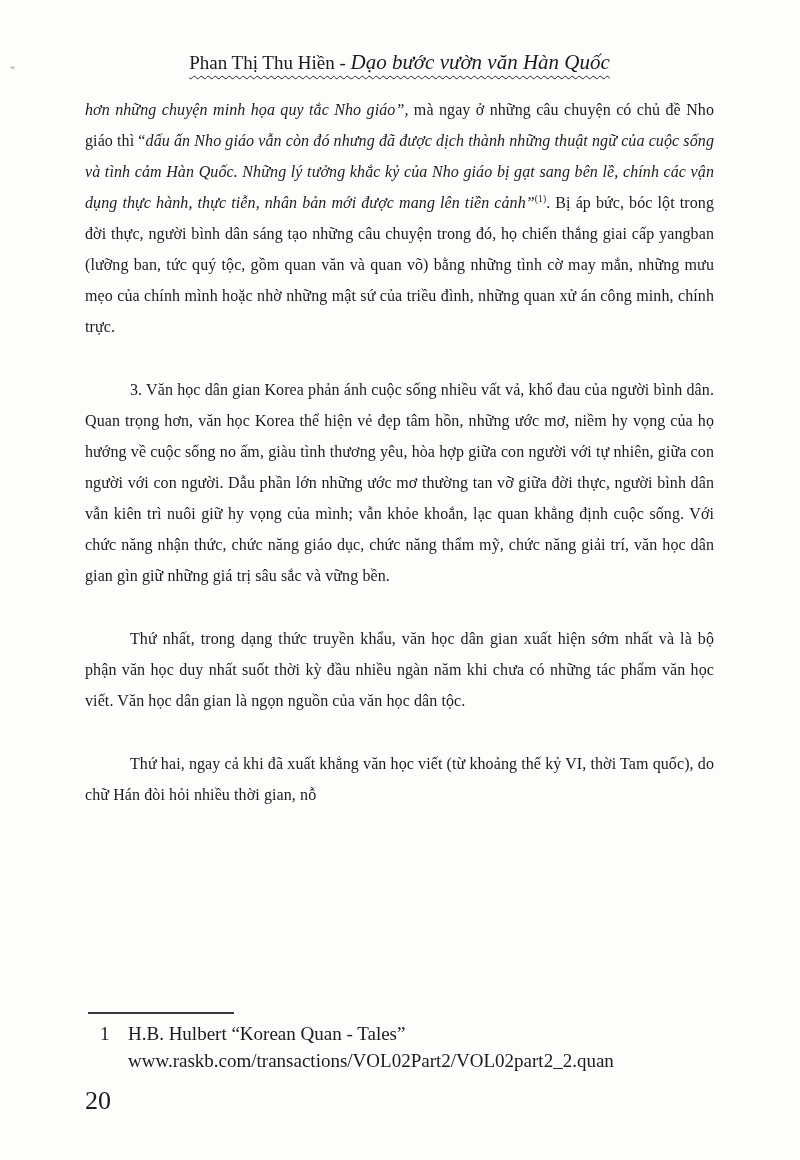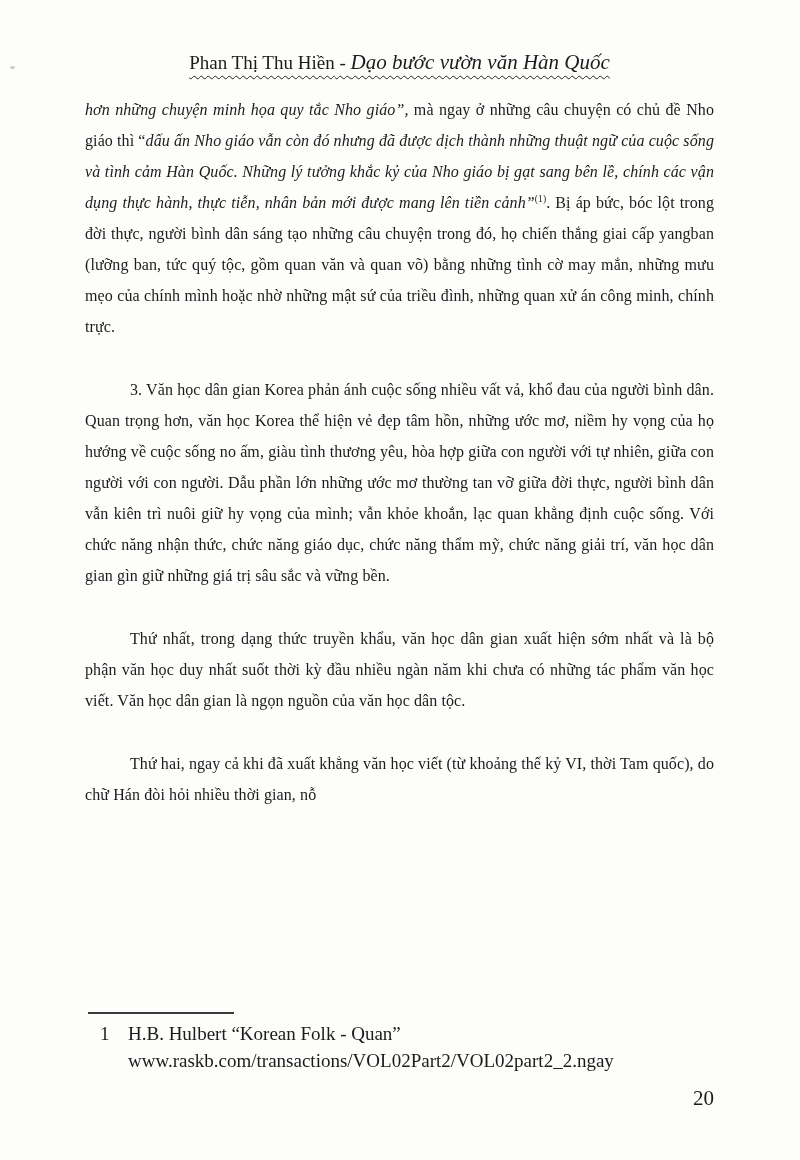--- a/index.html
+++ b/index.html
@@ -85,22 +85,22 @@
     flex: 0 0 28px;
   }
   .fn-body {
     flex: 1;
   }
   .page-number {
     position: absolute;
     top: 1086px;
     left: 85px;
     width: 629px;
-    text-align: right;
-    font-size: 21px;
+    text-align: left;
+    font-size: 26px;
   }
   .speck {
     position: absolute;
     left: 10px;
     top: 66px;
     width: 5px;
     height: 3px;
     background: #b5b5b0;
     border-radius: 50%;
     opacity: 0.7;
@@ -121,18 +121,18 @@
       <p class=""><span class="it">hơn những chuyện minh họa quy tắc Nho giáo”,</span><span> mà ngay ở những câu chuyện có chủ đề Nho giáo thì “</span><span class="it">dấu ấn Nho giáo vẫn còn đó nhưng đã được dịch thành những thuật ngữ của cuộc sống và tình cảm Hàn Quốc. Những lý tưởng khắc kỷ của Nho giáo bị gạt sang bên lề, chính các vận dụng thực hành, thực tiễn, nhân bản mới được mang lên tiền cảnh”</span><sup class="fn-ref">(1)</sup><span>. Bị áp bức, bóc lột trong đời thực, người bình dân sáng tạo những câu chuyện trong đó, họ chiến thắng giai cấp yangban (lưỡng ban, tức quý tộc, gồm quan văn và quan võ) bằng những tình cờ may mắn, những mưu mẹo của chính mình hoặc nhờ những mật sứ của triều đình, những quan xử án công minh, chính trực.</span></p>
       <p class="indent"><span>3. Văn học dân gian Korea phản ánh cuộc sống nhiều vất vả, khổ đau của người bình dân. Quan trọng hơn, văn học Korea thể hiện vẻ đẹp tâm hồn, những ước mơ, niềm hy vọng của họ hướng về cuộc sống no ấm, giàu tình thương yêu, hòa hợp giữa con người với tự nhiên, giữa con người với con người. Dẫu phần lớn những ước mơ thường tan vỡ giữa đời thực, người bình dân vẫn kiên trì nuôi giữ hy vọng của mình; vẫn khỏe khoắn, lạc quan khẳng định cuộc sống. Với chức năng nhận thức, chức năng giáo dục, chức năng thẩm mỹ, chức năng giải trí, văn học dân gian gìn giữ những giá trị sâu sắc và vững bền.</span></p>
       <p class="indent"><span>Thứ nhất, trong dạng thức truyền khẩu, văn học dân gian xuất hiện sớm nhất và là bộ phận văn học duy nhất suốt thời kỳ đầu nhiều ngàn năm khi chưa có những tác phẩm văn học viết. Văn học dân gian là ngọn nguồn của văn học dân tộc.</span></p>
       <p class="indent"><span>Thứ hai, ngay cả khi đã xuất khẳng văn học viết (từ khoảng thế kỷ VI, thời Tam quốc), do chữ Hán đòi hỏi nhiều thời gian, nỗ</span></p>
     </div>
 
   <div class="footnote-rule"></div>
 
   <div class="footnote">
     <span class="fn-marker">1</span>
-    <span class="fn-body"><span>H.B. Hulbert “Korean Folk - Quan”</span><br><span>www.raskb.com/transactions/VOL02Part2/VOL02part2_2.ngay</span></span>
+    <span class="fn-body"><span>H.B. Hulbert “Korean Quan - Tales”</span><br><span>www.raskb.com/transactions/VOL02Part2/VOL02part2_2.quan</span></span>
   </div>
 
   <div class="page-number">20</div>
 
 </div>
 
 </body></html>

